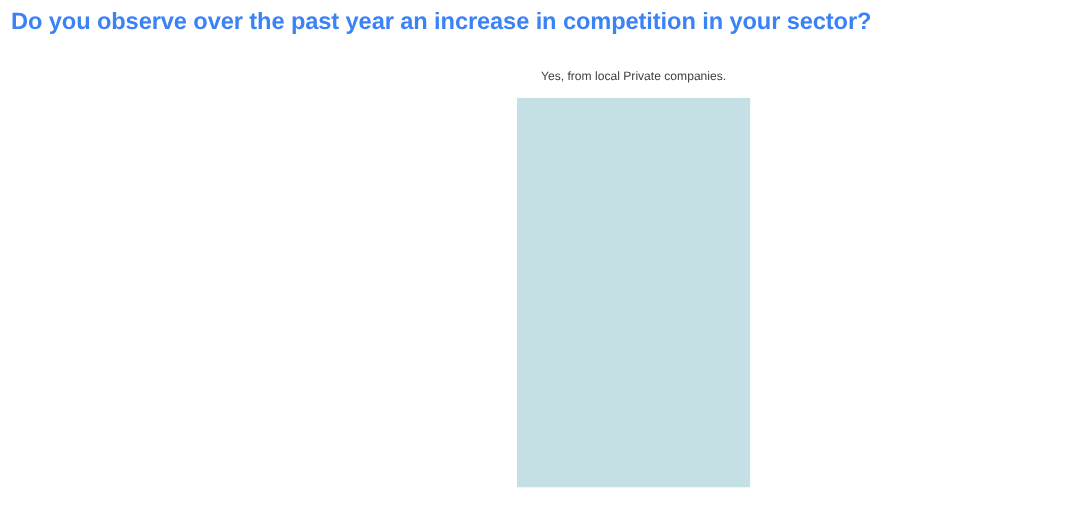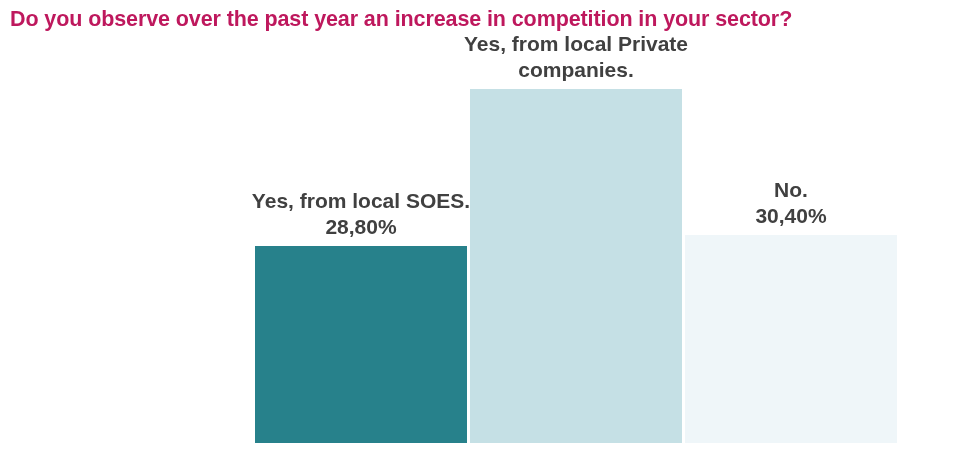--- a/index.html
+++ b/index.html
@@ -19,21 +19,21 @@
     height: 462px;
     background: #ffffff;
   }
   #chart-title {
     position: absolute;
     left: 10px;
     top: 5px;
     width: 955px;
     font-size: 21.5px;
     font-weight: bold;
-    color: #be185d;
+    color: #3b82f6;
     letter-spacing: -0.1px;
     white-space: nowrap;
     line-height: 28px;
   }
   #plot-area {
     position: absolute;
     left: 0;
     top: 0;
     width: 975px;
     height: 462px;
@@ -47,52 +47,38 @@
     left: 0;
     bottom: 0;
     width: 100%;
   }
   .bar-label {
     position: absolute;
     left: 50%;
     transform: translateX(-50%);
     width: 250px;
     text-align: center;
-    font-size: 21px;
-    font-weight: bold;
+    font-size: 11px;
+    font-weight: normal;
     color: #404040;
     line-height: 26px;
     white-space: normal;
   }
   .bar-label .cat { display: block; }
   .bar-label .val { display: block; }
 </style>
 </head>
 <body>
 
 <div id="chart-root">
 
   <div id="chart-title">Do you observe over the past year an increase in competition in your sector?</div>
 
   <div id="plot-area">
-      <div class="bar-group" style="left: 255px; width: 212px; height: 443px; bottom: 19px;">
-        <div class="bar-rect" style="height: 196.955px; background: rgb(39, 129, 139);"></div>
-        <div class="bar-label" style="bottom: 202.955px;">
-          <span class="cat">Yes, from local SOES.</span>
-          <span class="val">28,80%</span>
-        </div>
-      </div>
       <div class="bar-group" style="left: 470px; width: 212px; height: 443px; bottom: 19px;">
         <div class="bar-rect" style="height: 354.245px; background: rgb(197, 224, 229);"></div>
         <div class="bar-label" style="bottom: 360.245px;">
           <span class="cat">Yes, from local Private companies.</span>
-        </div>
-      </div>
-      <div class="bar-group" style="left: 685px; width: 212px; height: 443px; bottom: 19px;">
-        <div class="bar-rect" style="height: 207.897px; background: rgb(239, 246, 249);"></div>
-        <div class="bar-label" style="bottom: 213.897px;">
-          <span class="cat">No.</span>
-          <span class="val">30,40%</span>
         </div>
       </div>
     </div>
 
 </div>
 
 </body></html>

